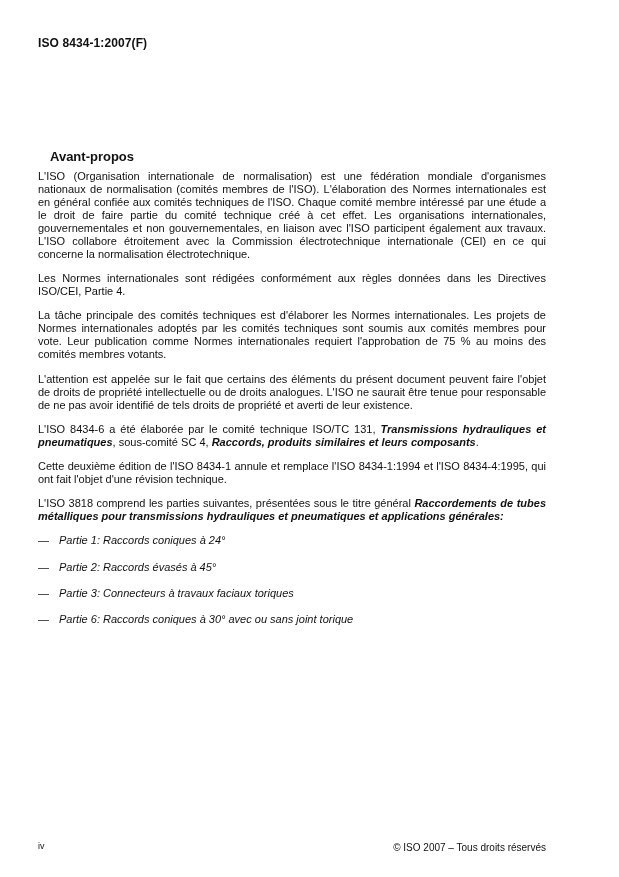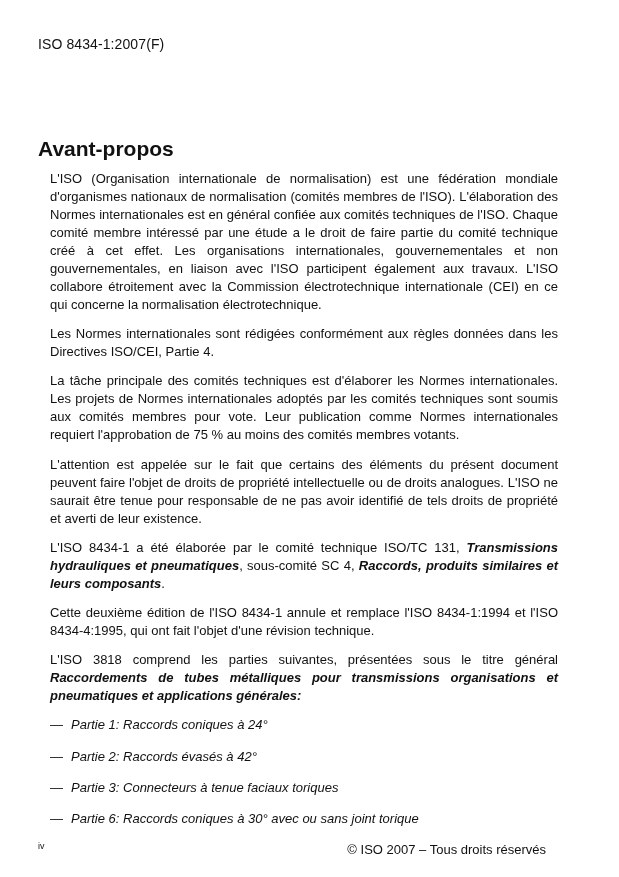--- a/index.html
+++ b/index.html
@@ -3,65 +3,65 @@
   <meta charset="utf-8">
   <style>
     html, body { margin: 0; padding: 0; background: #ffffff; }
     body {
       width: 619px; height: 877px; position: relative; overflow: hidden;
       font-family: "Liberation Sans", "DejaVu Sans", sans-serif;
       color: #111111;
     }
     .header {
       position: absolute; left: 38px; top: 36px;
-      font-size: 14px; font-weight: normal; letter-spacing: 0.1px;
+      font-size: 12px; font-weight: bold; letter-spacing: 0.1px;
     }
     .title {
       position: absolute; left: 38px; top: 137px;
-      font-size: 21px; font-weight: bold; margin: 0;
+      font-size: 13px; font-weight: bold; margin: 12px;
     }
     .content {
-      position: absolute; left: 50px; top: 170px; width: 508px;
-      font-size: 13px; line-height: 18px;
+      position: absolute; left: 38px; top: 170px; width: 508px;
+      font-size: 11px; line-height: 13px;
     }
     .content p { margin: 0 0 11.2px 0; text-align: justify; }
     .content em { font-style: italic; font-weight: bold; }
     .parts { list-style: none; margin: 0; padding: 0; }
     .parts li {
       position: relative; padding-left: 21px; margin-bottom: 13.2px;
       font-style: italic;
     }
     .parts li .dash {
       position: absolute; left: 0; top: 0; font-style: normal;
     }
     .footer-left {
       position: absolute; left: 38px; top: 841px; font-size: 8.9px;
     }
     .footer-right {
-      position: absolute; right: 73px; top: 842px; font-size: 13px;
+      position: absolute; right: 73px; top: 842px; font-size: 10px;
     }
   </style>
 </head>
 <body>
 
 <div class="header">ISO 8434-1:2007(F)</div>
 
 <h1 class="title">Avant-propos</h1>
 
 <div class="content">
   <p>L'ISO (Organisation internationale de normalisation) est une fédération mondiale d'organismes nationaux de normalisation (comités membres de l'ISO). L'élaboration des Normes internationales est en général confiée aux comités techniques de l'ISO. Chaque comité membre intéressé par une étude a le droit de faire partie du comité technique créé à cet effet. Les organisations internationales, gouvernementales et non gouvernementales, en liaison avec l'ISO participent également aux travaux. L'ISO collabore étroitement avec la Commission électrotechnique internationale (CEI) en ce qui concerne la normalisation électrotechnique.</p>
   <p>Les Normes internationales sont rédigées conformément aux règles données dans les Directives ISO/CEI, Partie 4.</p>
   <p>La tâche principale des comités techniques est d'élaborer les Normes internationales. Les projets de Normes internationales adoptés par les comités techniques sont soumis aux comités membres pour vote. Leur publication comme Normes internationales requiert l'approbation de 75 % au moins des comités membres votants.</p>
   <p>L'attention est appelée sur le fait que certains des éléments du présent document peuvent faire l'objet de droits de propriété intellectuelle ou de droits analogues. L'ISO ne saurait être tenue pour responsable de ne pas avoir identifié de tels droits de propriété et averti de leur existence.</p>
-  <p><span>L'ISO 8434-1 a été élaborée par le comité technique ISO/TC 131, </span><em>Transmissions hydrauliques et pneumatiques</em><span>, sous-comité SC 4, </span><em>Raccords, produits similaires et leurs composants</em><span>.</span></p>
+  <p><span>L'ISO 8434-6 a été élaborée par le comité technique ISO/TC 131, </span><em>Transmissions hydrauliques et pneumatiques</em><span>, sous-comité SC 4, </span><em>Raccords, produits similaires et leurs composants</em><span>.</span></p>
   <p>Cette deuxième édition de l'ISO 8434-1 annule et remplace l'ISO 8434-1:1994 et l'ISO 8434-4:1995, qui ont fait l'objet d'une révision technique.</p>
-  <p><span>L'ISO 3818 comprend les parties suivantes, présentées sous le titre général </span><em>Raccordements de tubes métalliques pour transmissions organisations et pneumatiques et applications générales:</em></p>
+  <p><span>L'ISO 3818 comprend les parties suivantes, présentées sous le titre général </span><em>Raccordements de tubes métalliques pour transmissions hydrauliques et pneumatiques et applications générales:</em></p>
 
   <ul class="parts">
     <li><span class="dash">—</span><span>Partie 1: Raccords coniques à 24°</span></li>
-    <li><span class="dash">—</span><span>Partie 2: Raccords évasés à 42°</span></li>
-    <li><span class="dash">—</span><span>Partie 3: Connecteurs à tenue faciaux toriques</span></li>
+    <li><span class="dash">—</span><span>Partie 2: Raccords évasés à 45°</span></li>
+    <li><span class="dash">—</span><span>Partie 3: Connecteurs à travaux faciaux toriques</span></li>
     <li><span class="dash">—</span><span>Partie 6: Raccords coniques à 30° avec ou sans joint torique</span></li>
   </ul>
 </div>
 
 <div class="footer-left">iv</div>
 <div class="footer-right">© ISO 2007 – Tous droits réservés</div>
 
 </body></html>

